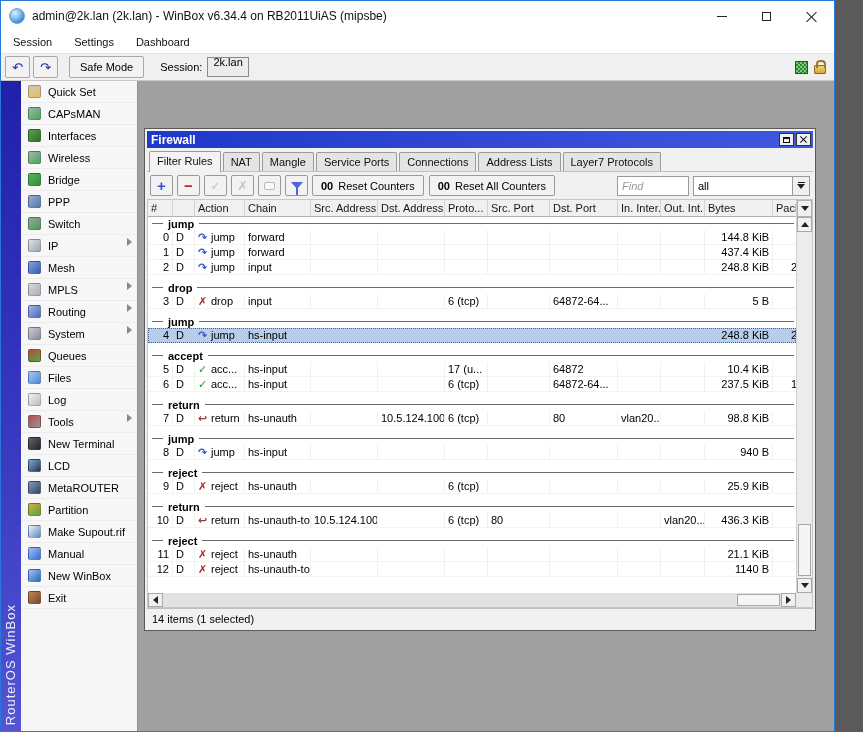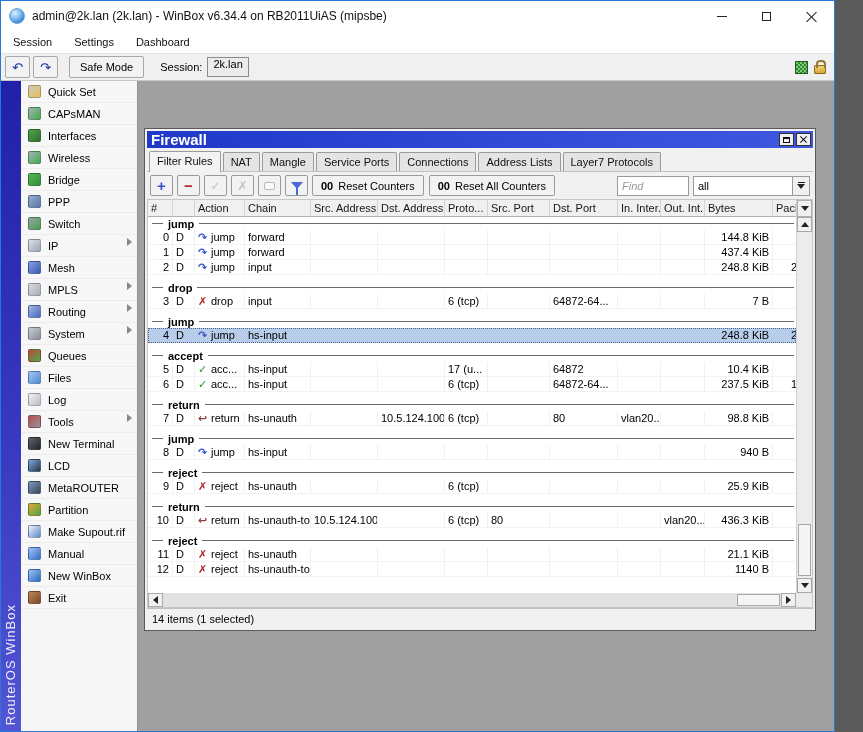--- a/index.html
+++ b/index.html
@@ -25,21 +25,21 @@
 
   
   .menubar { height:22px; background:#fff; display:flex; align-items:center; padding-left:8px; }
   .menu-item { padding:2px 10px 3px 4px; margin-right:8px; color:#111; }
 
   
   .toolbar { height:28px; background:#f0f0f0; border-top:1px solid #e4e4e4; border-bottom:1px solid #c8c8c8; display:flex; align-items:center; padding:0 4px; }
   .tb-btn { width:25px; height:22px; background:#f2f2f2; border:1px solid #a8a8a8; border-radius:2px; display:flex; align-items:center; justify-content:center; margin-right:3px; font-size:13px; color:#1c2f9a; }
   .safe-mode-btn { height:22px; padding:0 10px; margin-left:8px; background:#f2f2f2; border:1px solid #a8a8a8; border-radius:2px; display:flex; align-items:center; color:#000; }
   .session-label { margin-left:16px; color:#000; }
-  .session-box { margin-left:5px; height:20px; padding:0 5px; background:#ececec; border:1px solid #8a8a8a; display:flex; align-items:flex-start; }
+  .session-box { margin-left:5px; height:20px; padding:8px 5px; background:#ececec; border:1px solid #8a8a8a; display:flex; align-items:flex-end; }
   .tb-spacer { flex:1; }
   .net-grid-icon { width:13px; height:13px; border:1px solid #1e5c1e; margin-right:6px;
     background-image:
       linear-gradient(45deg,#2d8a2d 25%,transparent 25%,transparent 75%,#2d8a2d 75%),
       linear-gradient(45deg,#2d8a2d 25%,#7ec87e 25%,#7ec87e 75%,#2d8a2d 75%);
     background-size:4px 4px; background-position:0 0,2px 2px; }
   .lock-icon { position:relative; width:12px; height:9px; background:linear-gradient(180deg,#f0d070,#d8a838); border:1px solid #8a6a20; border-radius:1px; margin-top:5px; margin-right:4px; }
   .lock-icon::before { content:""; position:absolute; left:1px; top:-6px; width:6px; height:6px; border:2px solid #9a7a30; border-bottom:none; border-radius:4px 4px 0 0; }
 
   
@@ -49,21 +49,21 @@
   .sidebar { width:117px; flex:none; background:#f6f6f6; border-right:1px solid #909090; overflow:hidden; }
   .sb-item { height:22px; display:flex; align-items:center; padding-left:7px; border-bottom:1px solid #ececec; position:relative; background:#f7f7f7; }
   .sb-icon { width:13px; height:13px; border-radius:2px; flex:none; margin-right:7px; border:1px solid rgba(0,0,0,0.25); }
   .sb-label { white-space:nowrap; }
   .sb-arrow { position:absolute; right:5px; top:3px; width:0; height:0; border-top:4px solid transparent; border-bottom:4px solid transparent; border-left:5px solid #888; }
   .desktop { flex:1; background:#a0a0a0; position:relative; }
 
   
   .fw { position:absolute; left:6px; top:47px; width:672px; height:503px; background:#f1f1f1; border:1px solid #5a5a5a; padding:2px; display:flex; flex-direction:column; }
   .fw-titlebar { height:17px; flex:none; background:linear-gradient(90deg,#2038c8,#4058e0); display:flex; align-items:center; padding:0 2px 0 4px; }
-  .fw-title { color:#fff; font-weight:bold; font-size:15px; flex:1; }
+  .fw-title { color:#fff; font-weight:bold; font-size:12px; flex:1; }
   .fw-tbtn { width:15px; height:13px; background:#f0f0f0; border:1px solid #303030; display:flex; align-items:center; justify-content:center; margin-left:2px; }
   .glyph-restore { width:7px; height:6px; border:1px solid #111; border-top-width:2px; }
   .glyph-x { position:relative; width:7px; height:7px; }
   .glyph-x::before,.glyph-x::after { content:""; position:absolute; left:3px; top:-1px; width:1px; height:9px; background:#111; }
   .glyph-x::before { transform:rotate(45deg); }
   .glyph-x::after { transform:rotate(-45deg); }
 
   .fw-tabs { height:24px; flex:none; display:flex; align-items:flex-end; padding:3px 2px 0 2px; border-bottom:1px solid #c0c0c0; background:#f1f1f1; }
   .tab { padding:3px 7px 3px 7px; border:1px solid #9a9a9a; border-bottom:none; border-radius:2px 2px 0 0; background:#e4e4e4; margin-right:2px; white-space:nowrap; color:#101010; }
   .tab.active { background:#f3f3f3; position:relative; top:1px; padding-bottom:5px; }
@@ -415,21 +415,21 @@
                   <div class="td" style="width: 22px;">D</div>
                   <div class="td" style="width: 50px;"><span class="action-ic" style="color: rgb(170, 34, 34);">✗</span><span>drop</span></div>
                   <div class="td" style="width: 66px;">input</div>
                   <div class="td" style="width: 67px;"></div>
                   <div class="td" style="width: 67px;"></div>
                   <div class="td" style="width: 43px;">6 (tcp)</div>
                   <div class="td" style="width: 62px;"></div>
                   <div class="td" style="width: 68px;">64872-64...</div>
                   <div class="td" style="width: 43px;"></div>
                   <div class="td" style="width: 44px;"></div>
-                  <div class="td ra" style="width: 68px;">7 B</div>
+                  <div class="td ra" style="width: 68px;">5 B</div>
                   <div class="td ra" style="width: 28px;"></div>
                 </div>
                 <div class="gaprow"></div>
                 <div class="grp">
                   <div class="dash"></div>
                   <span class="glabel">jump</span>
                   <div class="gline"></div>
                 </div>
                 <div class="tr sel">
                   <div class="td ra" style="width: 25px;">4</div>

